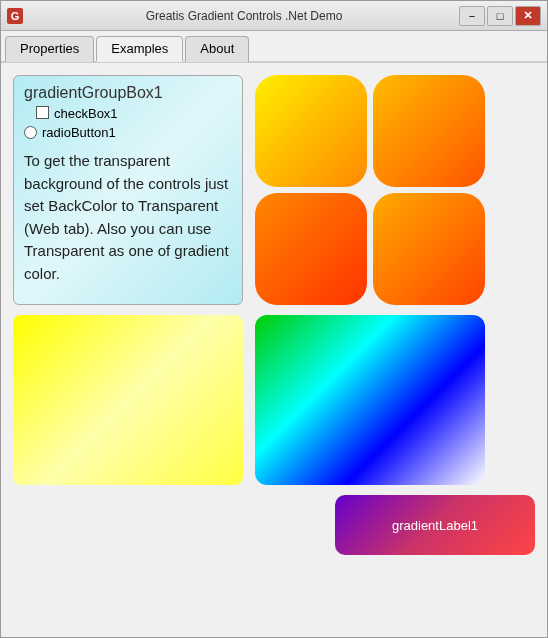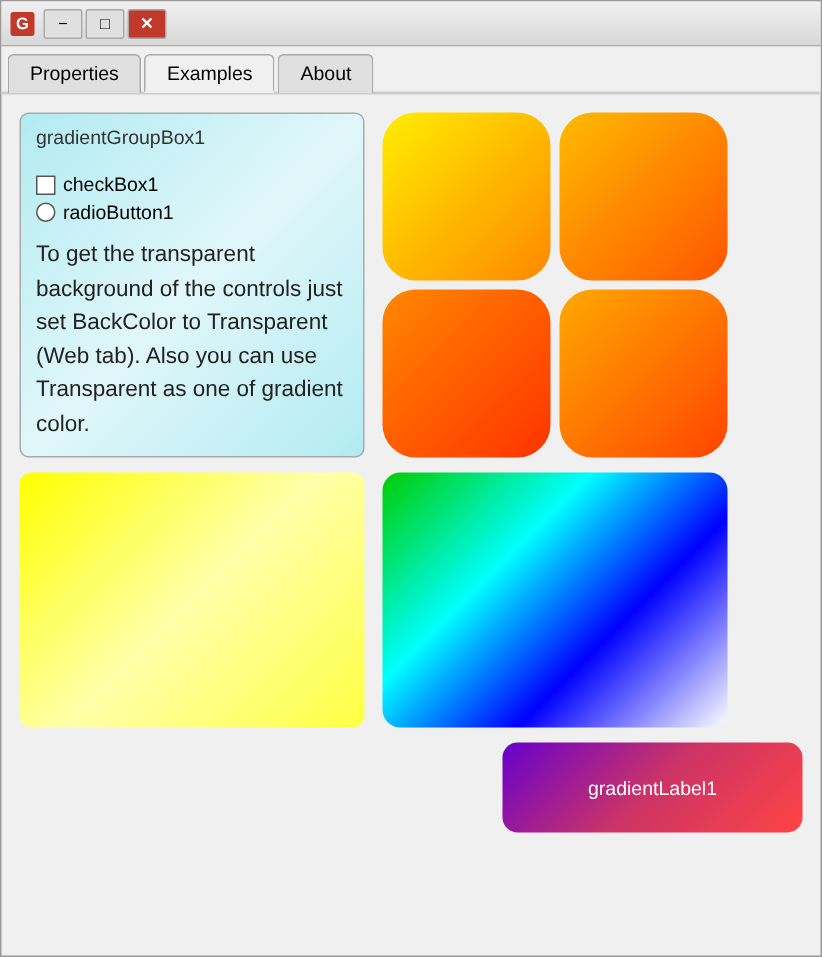--- a/index.html
+++ b/index.html
@@ -113,29 +113,30 @@
       border: 1px solid #aaa;
       border-radius: 6px;
       padding: 8px 10px;
       width: 230px;
       min-height: 230px;
       background: linear-gradient(135deg, #b2ebf2 0%, #e0f7fa 50%, #b2ebf2 100%);
       position: relative;
       flex-shrink: 0;
     }
     .group-box-title {
-      font-size: 13px;
+      font-size: 16px;
       color: #333;
-      margin-bottom: 16px;
+      margin-bottom: 4px;
     }
     .checkbox-row {
       display: flex;
-      align-items: flex-end;
+      align-items: flex-start;
       gap: 5px;
       margin-bottom: 4px;
+      margin-left: 12px;
     }
     .checkbox-box {
       width: 13px;
       height: 13px;
       border: 1px solid #555;
       background: white;
       display: inline-block;
       flex-shrink: 0;
     }
     .label-text {
@@ -219,20 +220,21 @@
   </style>
 </head>
 <body>
 
 <div class="window">
 
   <div class="title-bar">
     <div class="title-bar-icon">
       <span>G</span>
     </div>
+    <div class="title-bar-text">Greatis Gradient Controls .Net Demo</div>
     <div class="title-bar-controls">
       <div class="title-btn">−</div>
       <div class="title-btn">□</div>
       <div class="title-btn close">✕</div>
     </div>
   </div>
 
   <div class="tab-bar">
     <div class="tab">
       <span>Properties</span>

